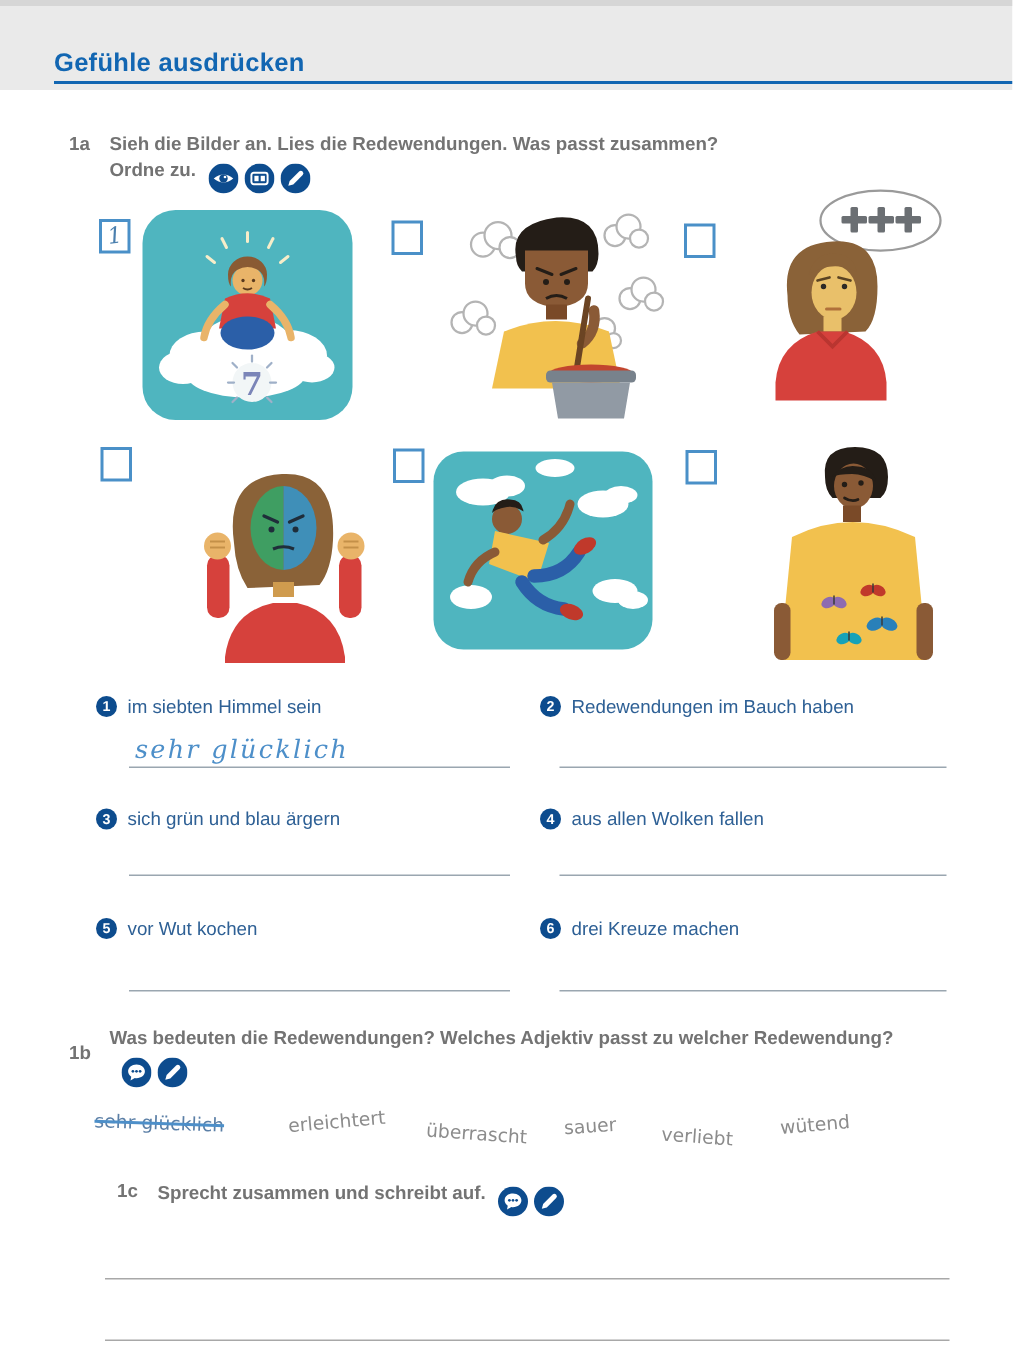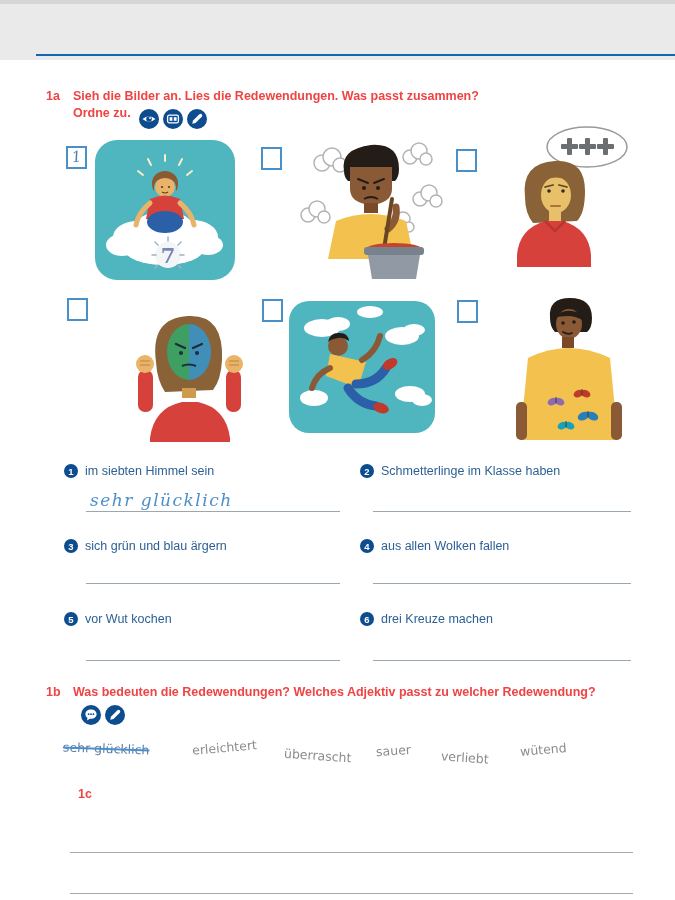--- a/index.html
+++ b/index.html
@@ -5,28 +5,28 @@
   html,body{margin:0;padding:0;}
   body{width:675px;height:900px;background:#ffffff;font-family:"Liberation Sans",sans-serif;}
   .page{position:relative;width:675px;height:900px;overflow:hidden;background:#ffffff;}
 
   
   .header-band{position:absolute;left:0;top:0;width:675px;height:60px;background:#eaeaea;border-top:4px solid #d6d6d6;box-sizing:border-box;}
   .page-title{position:absolute;left:36px;top:32px;font-size:17px;font-weight:bold;color:#1266b2;letter-spacing:.2px;}
   .header-rule{position:absolute;left:36px;top:54px;width:639px;height:2px;background:#1266b2;}
 
   
-  .task{position:absolute;display:flex;gap:9px;color:#ef4444;font-weight:bold;font-size:12.5px;line-height:16px;}
+  .task{position:absolute;display:flex;gap:9px;color:#737373;font-weight:bold;font-size:12.5px;line-height:16px;}
   .task-num{flex:none;width:18px;}
   .t-line{white-space:nowrap;}
   .icons{display:inline-flex;gap:4px;vertical-align:middle;margin-left:8px;position:relative;top:5px;}
   .icn{width:20px;height:20px;display:inline-block;}
   .icn svg{display:block;}
   .task-a{left:46px;top:88px;}
-  .task-b{left:46px;top:684px;}
+  .task-b{left:46px;top:684px;align-items:center;}
   .task-c{left:46px;top:786px;margin-left:32px;}
 
   
   .cbx{position:absolute;width:21px;height:23px;border:2px solid #4a90c8;background:#fff;box-sizing:border-box;text-align:center;}
   .cbx .hand{display:block;color:#4a7fae;font-style:italic;font-size:15px;line-height:18px;transform:rotate(-8deg);font-family:"DejaVu Serif",serif;}
   #cbx1{left:66px;top:146px;} #cbx2{left:261px;top:147px;} #cbx3{left:456px;top:149px;}
   #cbx4{left:67px;top:298px;} #cbx5{left:262px;top:299px;} #cbx6{left:457px;top:300px;}
 
   
   .ill{position:absolute;}
@@ -58,20 +58,21 @@
   
   .wline{position:absolute;left:70px;width:563px;height:0;border-bottom:1.5px solid #a8a8a8;}
   #wl1{top:852px;} #wl2{top:893px;}
 </style>
 </head>
 <body>
 
 <div class="page">
 
   <div class="header-band"></div>
+  <div class="page-title">Gefühle ausdrücken</div>
   <div class="header-rule"></div>
 
   <div class="task task-a">
     <span class="task-num">1a</span>
     <div>
       <div class="t-line">Sieh die Bilder an. Lies die Redewendungen. Was passt zusammen?</div>
       <div class="t-line">
         <span>Ordne zu.</span><span class="icons">
             <span class="icn">
               <svg viewBox="0 0 20 20">
@@ -314,21 +315,21 @@
         </g>
     </svg>
   </div>
 
   <div class="idiom" id="idm1">
       <span class="idiom-num">1</span>
       <span>im siebten Himmel sein</span>
     </div>
   <div class="idiom" id="idm2">
       <span class="idiom-num">2</span>
-      <span>Schmetterlinge im Klasse haben</span>
+      <span>Redewendungen im Bauch haben</span>
     </div>
   <div class="idiom" id="idm3">
       <span class="idiom-num">3</span>
       <span>sich grün und blau ärgern</span>
     </div>
   <div class="idiom" id="idm4">
       <span class="idiom-num">4</span>
       <span>aus allen Wolken fallen</span>
     </div>
   <div class="idiom" id="idm5">
@@ -390,19 +391,40 @@
   <span class="adj struck" id="adj1">sehr glücklich</span>
   <span class="adj" id="adj2">erleichtert</span>
   <span class="adj" id="adj3">überrascht</span>
   <span class="adj" id="adj4">sauer</span>
   <span class="adj" id="adj5">verliebt</span>
   <span class="adj" id="adj6">wütend</span>
 
   <div class="task task-c">
     <span class="task-num">1c</span>
     <div>
+      <div class="t-line">
+        <span>Sprecht zusammen und schreibt auf.</span><span class="icons">
+            <span class="icn">
+              <svg viewBox="0 0 20 20">
+                <circle cx="10" cy="10" r="10" fill="#0d4c8e"></circle>
+                <path d="M10 4.6 c-3.2 0 -5.6 2 -5.6 4.6 c0 1.5 0.8 2.8 2.1 3.6 l-0.5 2.6 2.9 -1.7 c0.4 0.1 0.7 0.1 1.1 0.1 c3.2 0 5.6 -2 5.6 -4.6 c0 -2.6 -2.4 -4.6 -5.6 -4.6z" fill="#fff"></path>
+                <g fill="#0d4c8e">
+                  <circle cx="7.6" cy="9.2" r="0.9"></circle>
+                  <circle cx="10" cy="9.2" r="0.9"></circle>
+                  <circle cx="12.4" cy="9.2" r="0.9"></circle>
+                </g>
+              </svg>
+            </span>
+            <span class="icn">
+              <svg viewBox="0 0 20 20">
+                <circle cx="10" cy="10" r="10" fill="#0d4c8e"></circle>
+                <path d="M5.2 14.8 l0.9 -3.2 6.3 -6.3 a1.7 1.7 0 0 1 2.4 2.4 l-6.3 6.3 z" fill="#fff"></path>
+              </svg>
+            </span>
+          </span>
+      </div>
     </div>
   </div>
 
   <div class="wline" id="wl1"></div>
   <div class="wline" id="wl2"></div>
 
 </div>
 
 </body></html>

